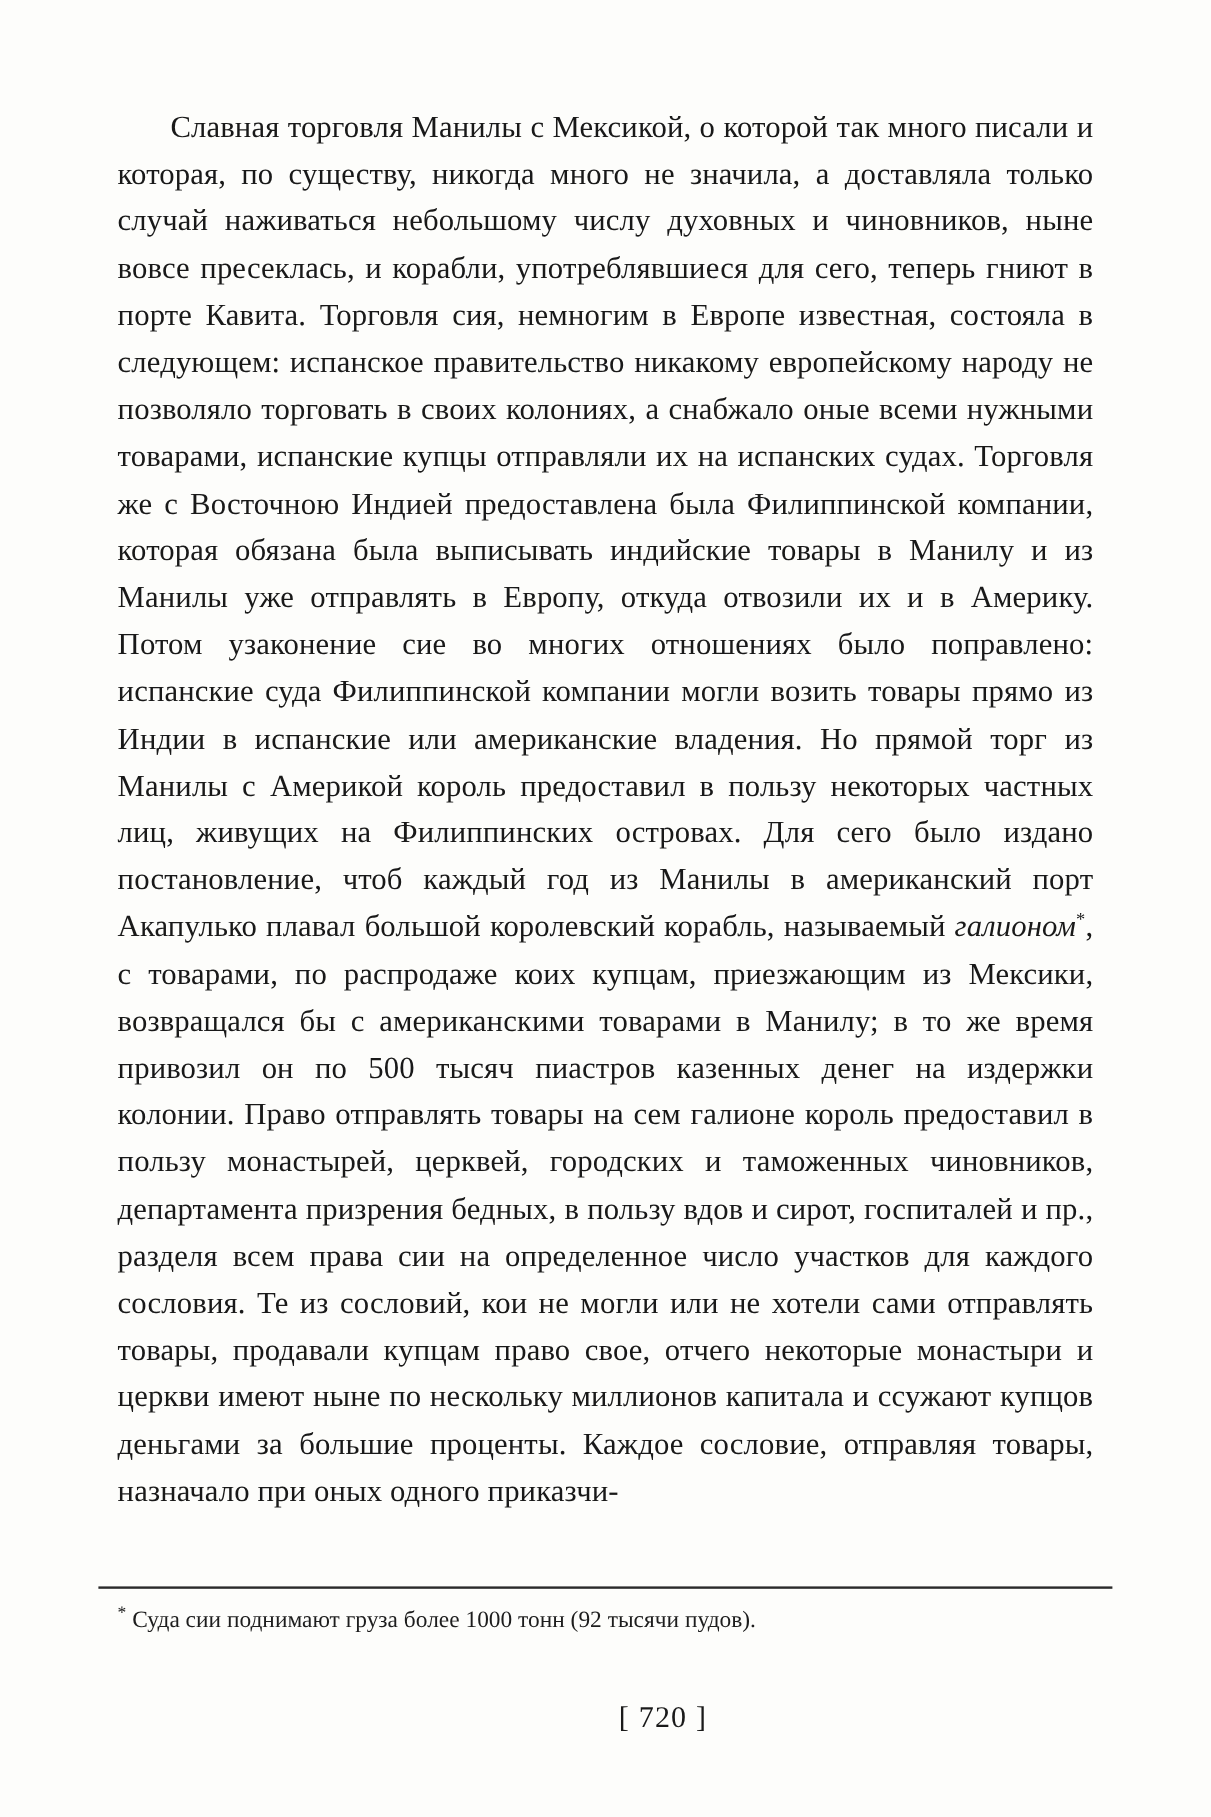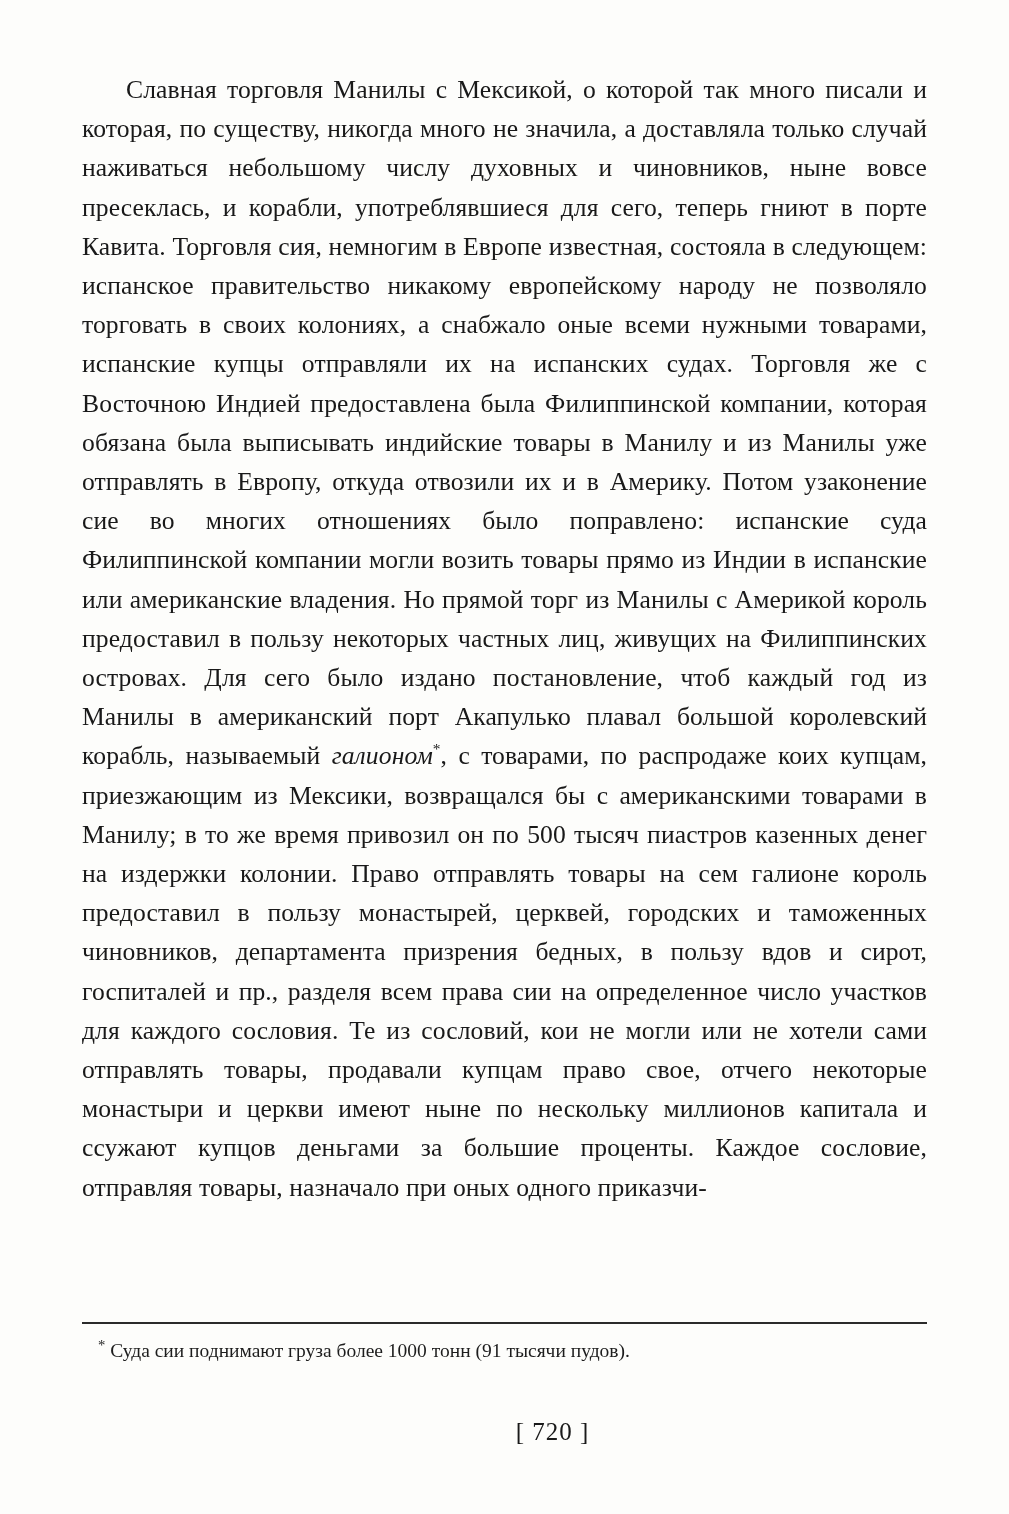--- a/index.html
+++ b/index.html
@@ -29,21 +29,21 @@
     top: 70px;
     width: 845px;
     font-size: 25.6px;
     line-height: 39.2px;
     text-align: justify;
     text-justify: inter-word;
     color: #191919;
     letter-spacing: 0.1px;
   }
   .body-text p {
-    margin: 0;
+    margin: 16px;
     text-indent: 44px;
   }
   .body-text .italic {
     font-style: italic;
   }
   .body-text sup {
     font-size: 0.6em;
     vertical-align: super;
     line-height: 0;
   }
@@ -85,17 +85,17 @@
 <body>
 
 <div class="page">
 
   <div class="body-text">
     <p><span>Славная торговля Манилы с Мексикой, о которой так много писали и которая, по существу, никогда много не значила, а доставляла только случай наживаться небольшому числу духовных и чиновников, ныне вовсе пресеклась, и корабли, употреблявшиеся для сего, теперь гниют в порте Кавита. Торговля сия, немногим в Европе известная, состояла в следующем: испанское правительство никакому европейскому народу не позволяло торговать в своих колониях, а снабжало оные всеми нужными товарами, испанские купцы отправляли их на испанских судах. Торговля же с Восточною Индией предоставлена была Филиппинской компании, которая обязана была выписывать индийские товары в Манилу и из Манилы уже отправлять в Европу, откуда отвозили их и в Америку. Потом узаконение сие во многих отношениях было поправлено: испанские суда Филиппинской компании могли возить товары прямо из Индии в испанские или американские владения. Но прямой торг из Манилы с Америкой король предоставил в пользу некоторых частных лиц, живущих на Филиппинских островах. Для сего было издано постановление, чтоб каждый год из Манилы в американский порт Акапулько плавал большой королевский корабль, называемый </span><span class="italic">галионом</span><sup>*</sup><span>, с товарами, по распродаже коих купцам, приезжающим из Мексики, возвращался бы с американскими товарами в Манилу; в то же время привозил он по 500 тысяч пиастров казенных денег на издержки колонии. Право отправлять товары на сем галионе король предоставил в пользу монастырей, церквей, городских и таможенных чиновников, департамента призрения бедных, в пользу вдов и сирот, госпиталей и пр., разделя всем права сии на определенное число участков для каждого сословия. Те из сословий, кои не могли или не хотели сами отправлять товары, продавали купцам право свое, отчего некоторые монастыри и церкви имеют ныне по нескольку миллионов капитала и ссужают купцов деньгами за большие проценты. Каждое сословие, отправляя товары, назначало при оных одного приказчи-</span></p>
   </div>
 
   <div class="footnote-rule"></div>
 
-  <div class="footnote"><sup>*</sup> <span>Суда сии поднимают груза более 1000 тонн (91 тысячи пудов).</span></div>
+  <div class="footnote"><sup>*</sup> <span>Суда сии поднимают груза более 1000 тонн (92 тысячи пудов).</span></div>
 
   <div class="page-number">[ 720 ]</div>
 
 </div>
 
 </body></html>

